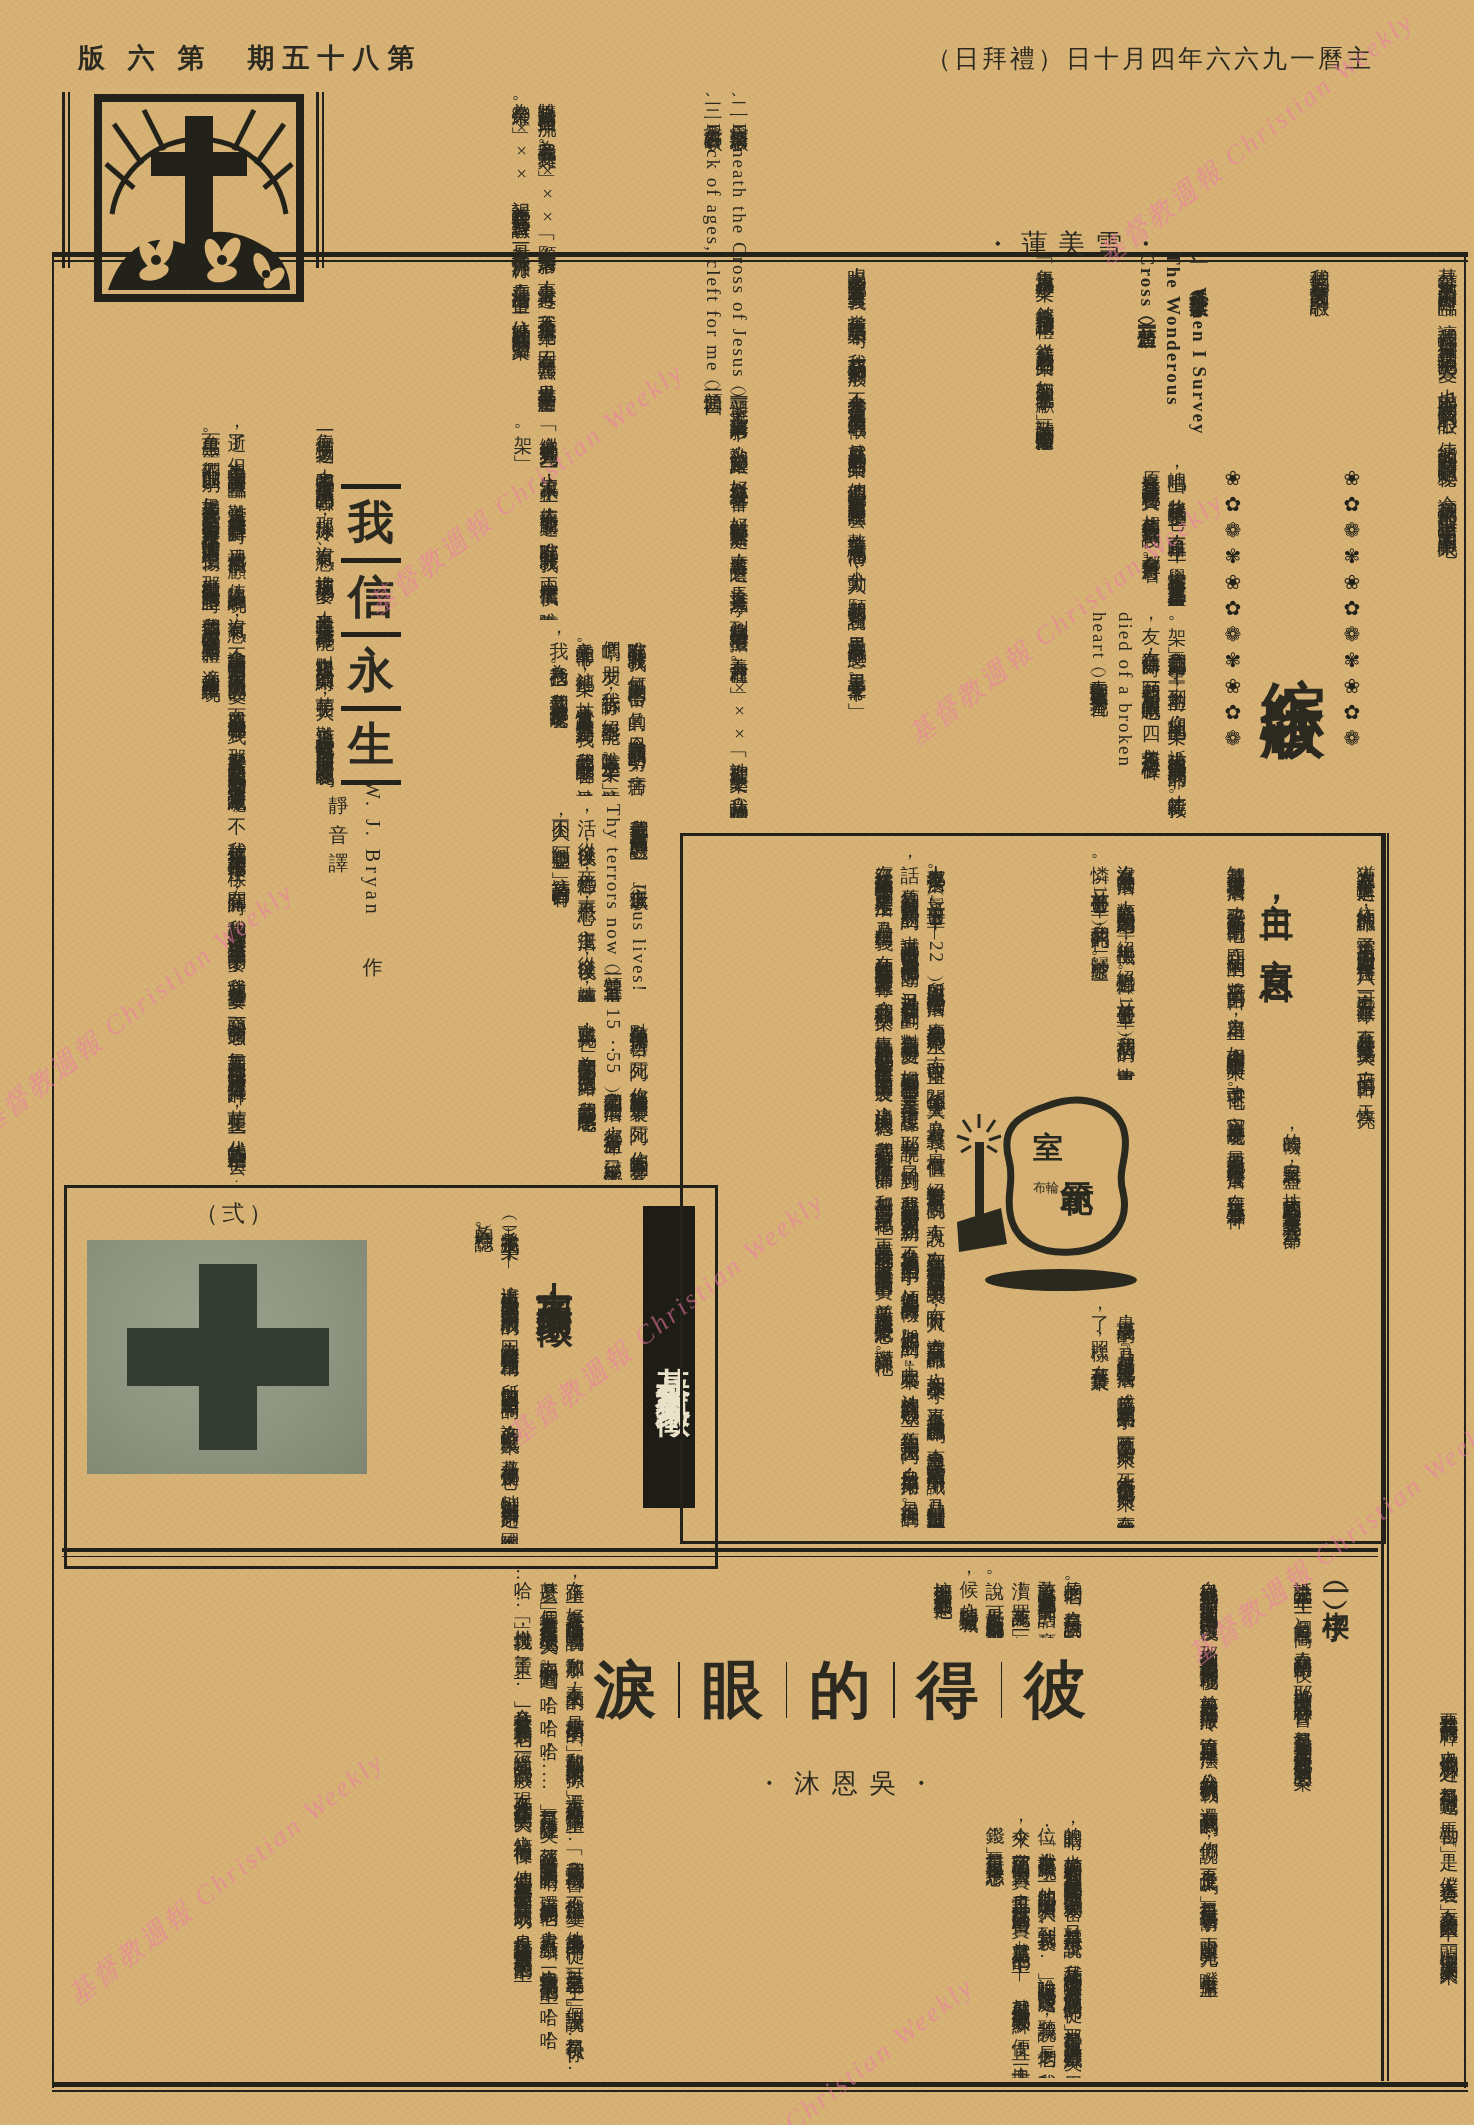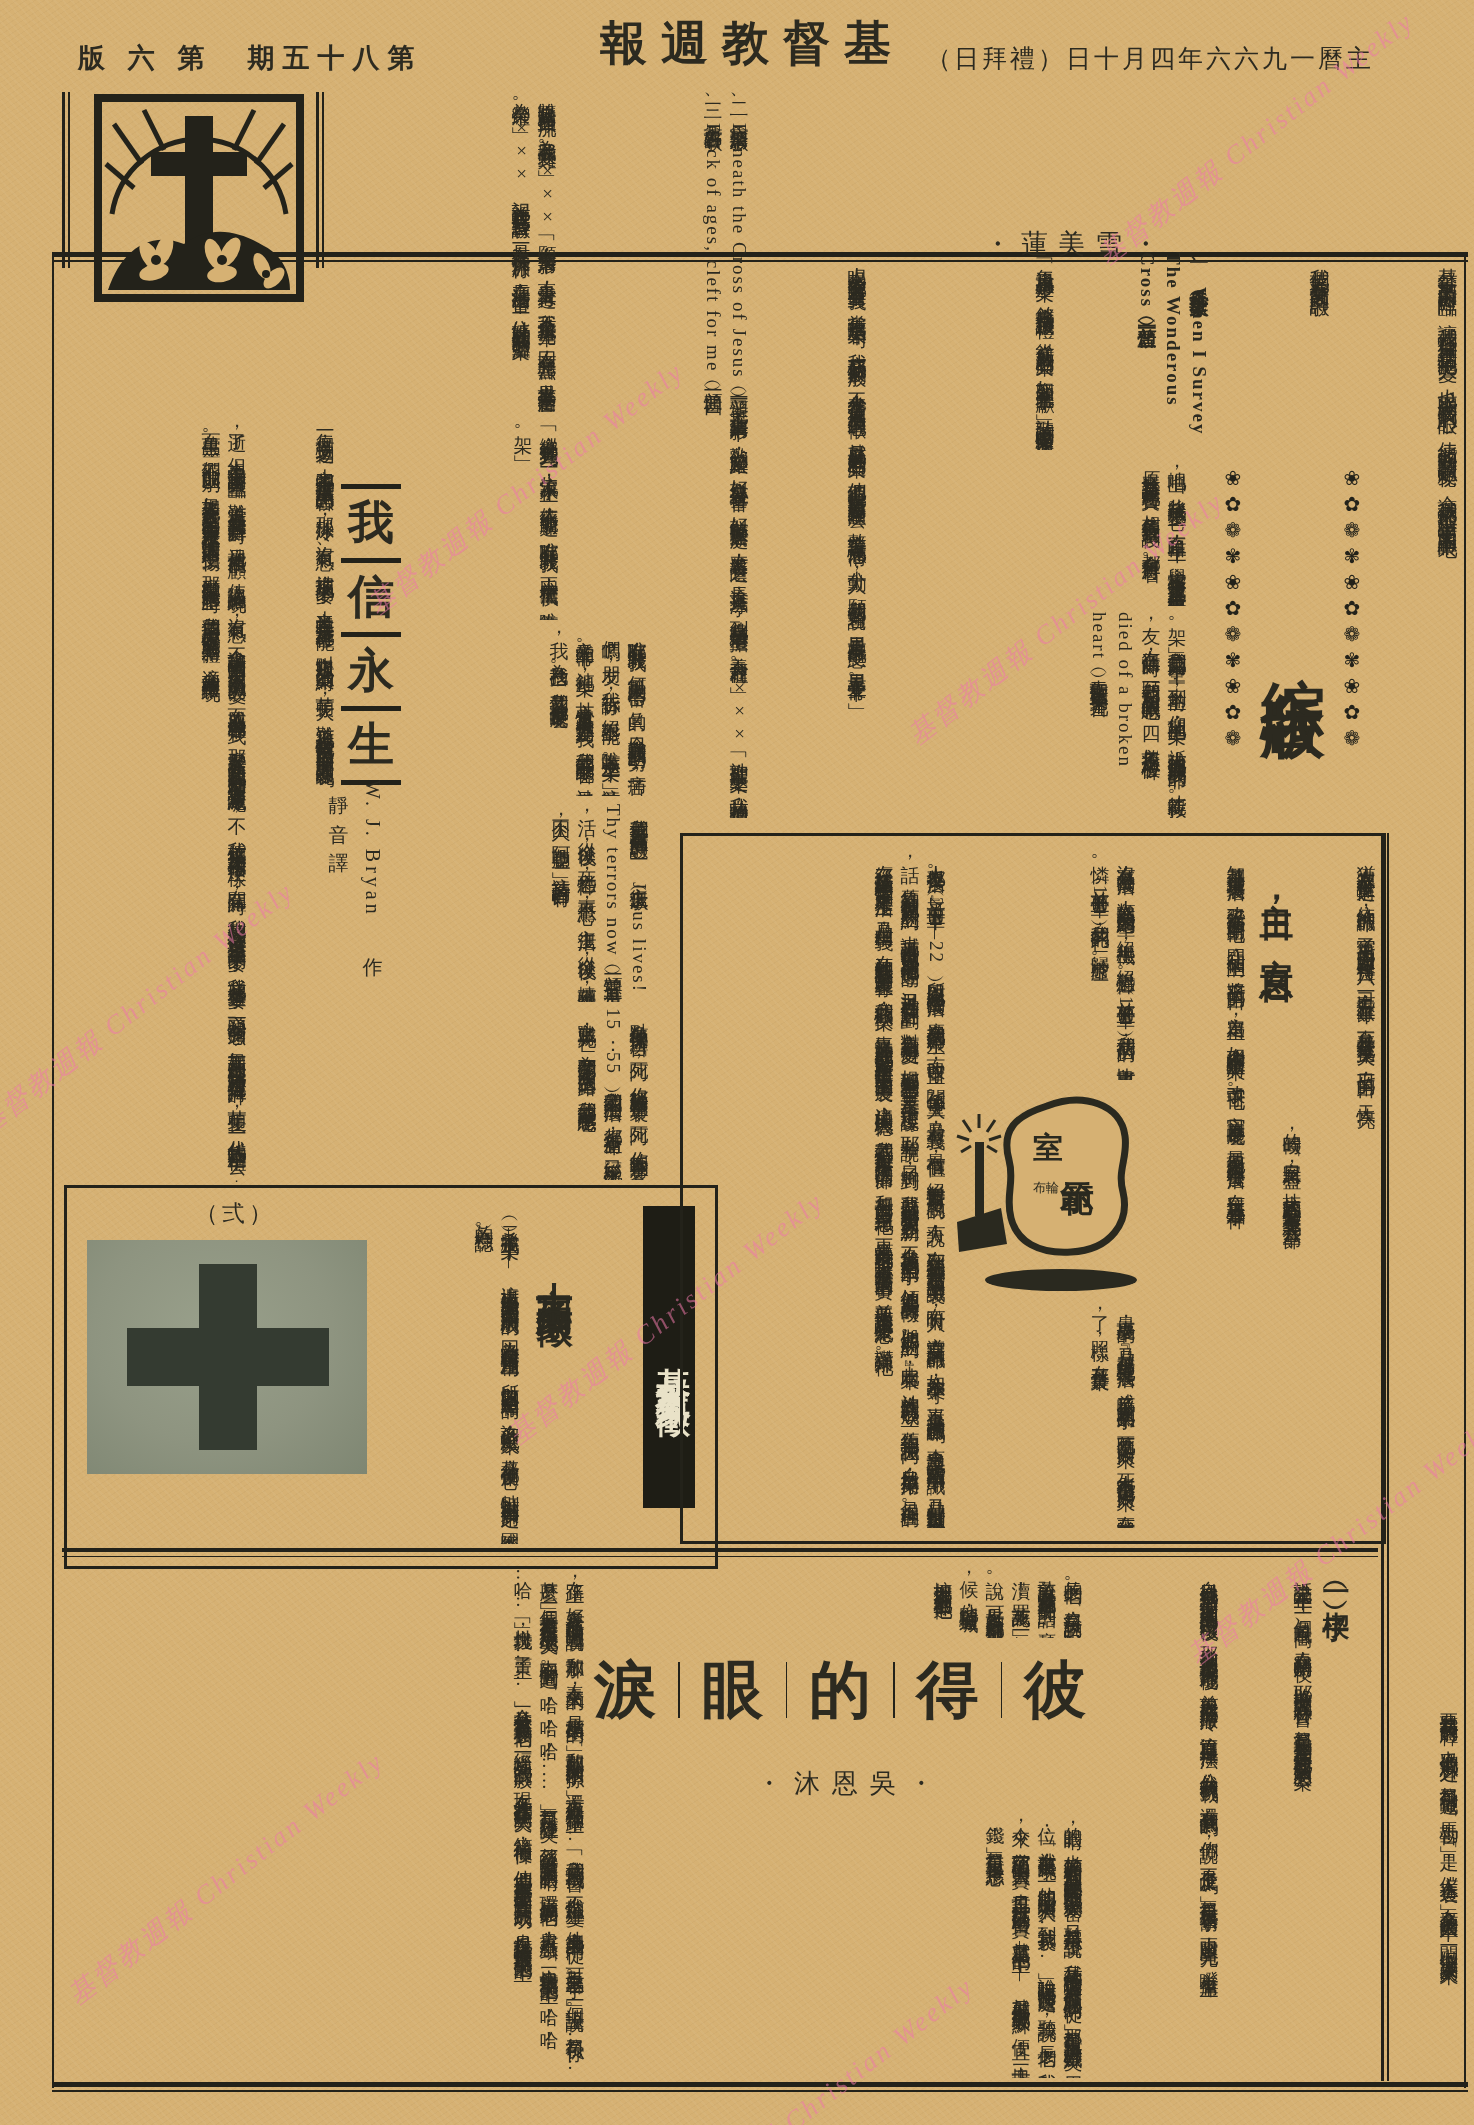--- a/index.html
+++ b/index.html
@@ -37,21 +37,20 @@
   <div class="wm" style="left:1060px;top:120px;">基督教週報 Christian Weekly</div>
   <div class="wm" style="left:330px;top:470px;">基督教週報 Christian Weekly</div>
   <div class="wm" style="left:870px;top:600px;">基督教週報 Christian Weekly</div>
   <div class="wm" style="left:-60px;top:990px;">基督教週報 Christian Weekly</div>
   <div class="wm" style="left:470px;top:1300px;">基督教週報 Christian Weekly</div>
   <div class="wm" style="left:1150px;top:1520px;">基督教週報 Christian Weekly</div>
   <div class="wm" style="left:30px;top:1860px;">基督教週報 Christian Weekly</div>
   <div class="wm" style="left:620px;top:2085px;">基督教週報 Christian Weekly</div>
 
   <div class="abs rtl" style="left:78px;top:40px;font-size:27px;letter-spacing:8px;font-weight:bold;">第八十五期　第 六 版</div>
-  <div class="abs rtl" style="left:600px;top:12px;font-size:47px;font-weight:bold;letter-spacing:14px;">基督教週報</div>
   <div class="abs rtl" style="left:926px;top:42px;font-size:25px;letter-spacing:3px;">主曆一九六六年四月十日（禮拜日）</div>
   <div class="abs dbl" style="left:52px;top:252px;width:1416px;"></div>
   <div class="abs rule" style="left:52px;top:256px;width:2px;height:1832px;"></div>
   <div class="abs rule" style="left:1464px;top:256px;width:2px;height:1832px;"></div>
 
   <div class="abs vdbl" style="left:62px;top:92px;height:176px;"></div>
   <div class="abs vdbl" style="left:316px;top:92px;height:176px;"></div>
   <div class="abs" style="left:94px;top:94px;">
     <svg width="210" height="208" viewBox="0 0 210 208">
       <rect x="4" y="4" width="202" height="200" fill="none" stroke="#23221a" stroke-width="8"></rect>

